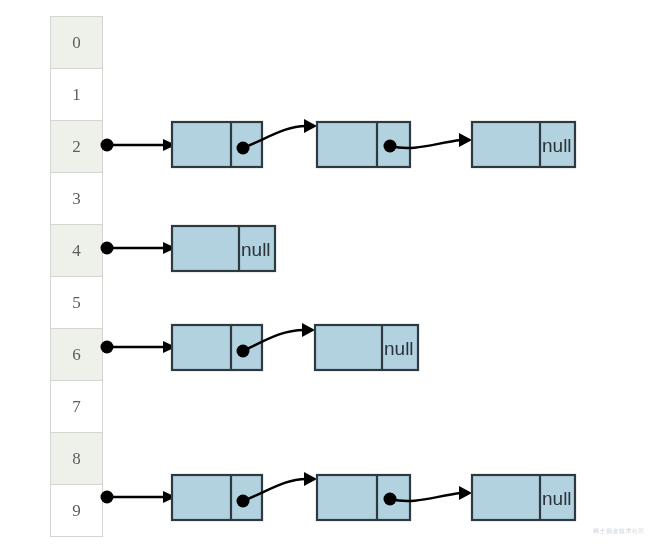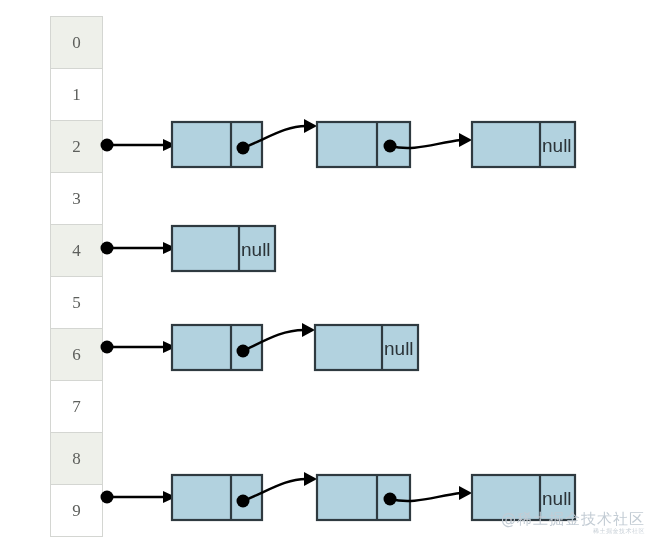--- a/index.html
+++ b/index.html
@@ -195,17 +195,16 @@
     <path class="link-curve" d="M 390 499 C 415 505 435 496 461 493"></path>
     <polygon class="arrow-head" points="459,486 472,493 459,500"></polygon>
 
     <rect class="node-box" x="472" y="475" width="103" height="45"></rect>
     <line class="node-divider" x1="540" y1="475" x2="540" y2="520"></line>
     <text class="null-text" x="542" y="505">null</text>
 
   </svg>
 
   <div id="watermark">
-    <div class="wm-main">@稀土掘金技术社区</div>
     <div class="wm-sub">稀土掘金技术社区</div>
   </div>
 
 </div>
 
 </body></html>

